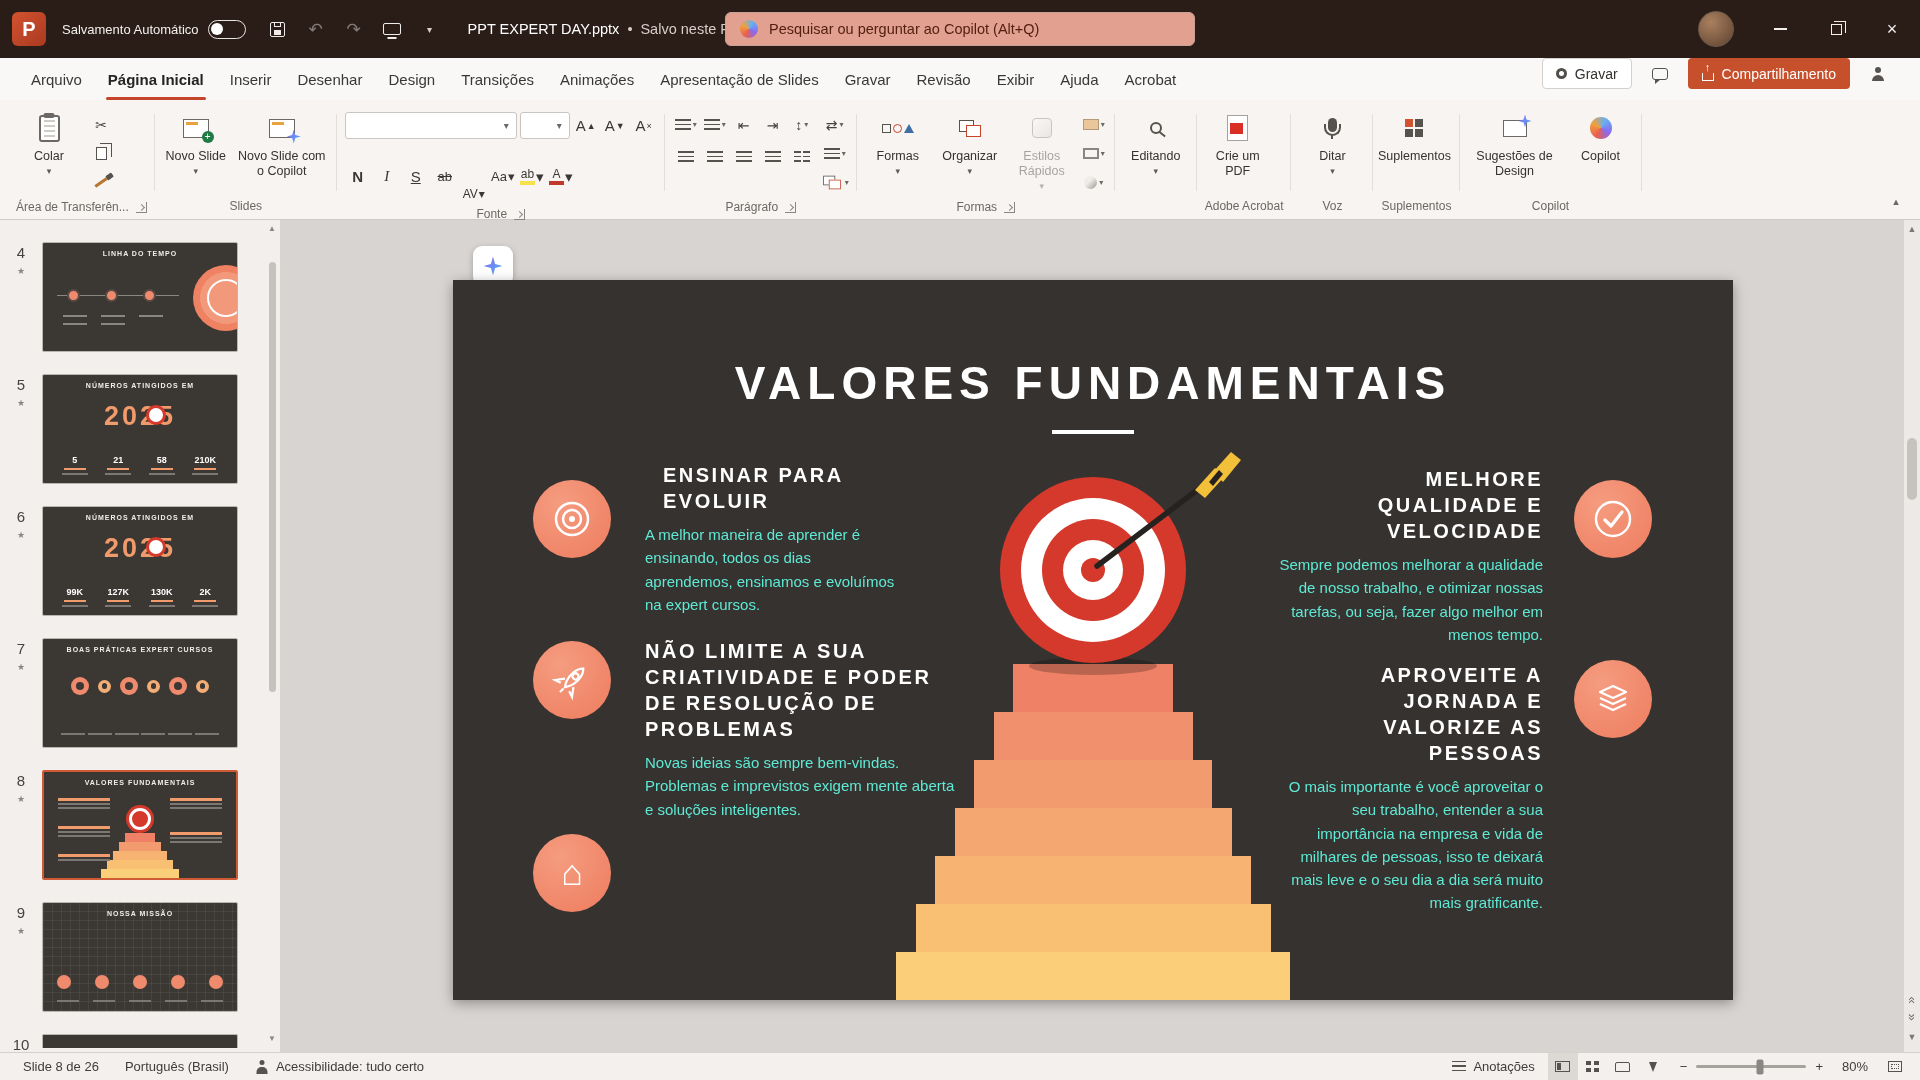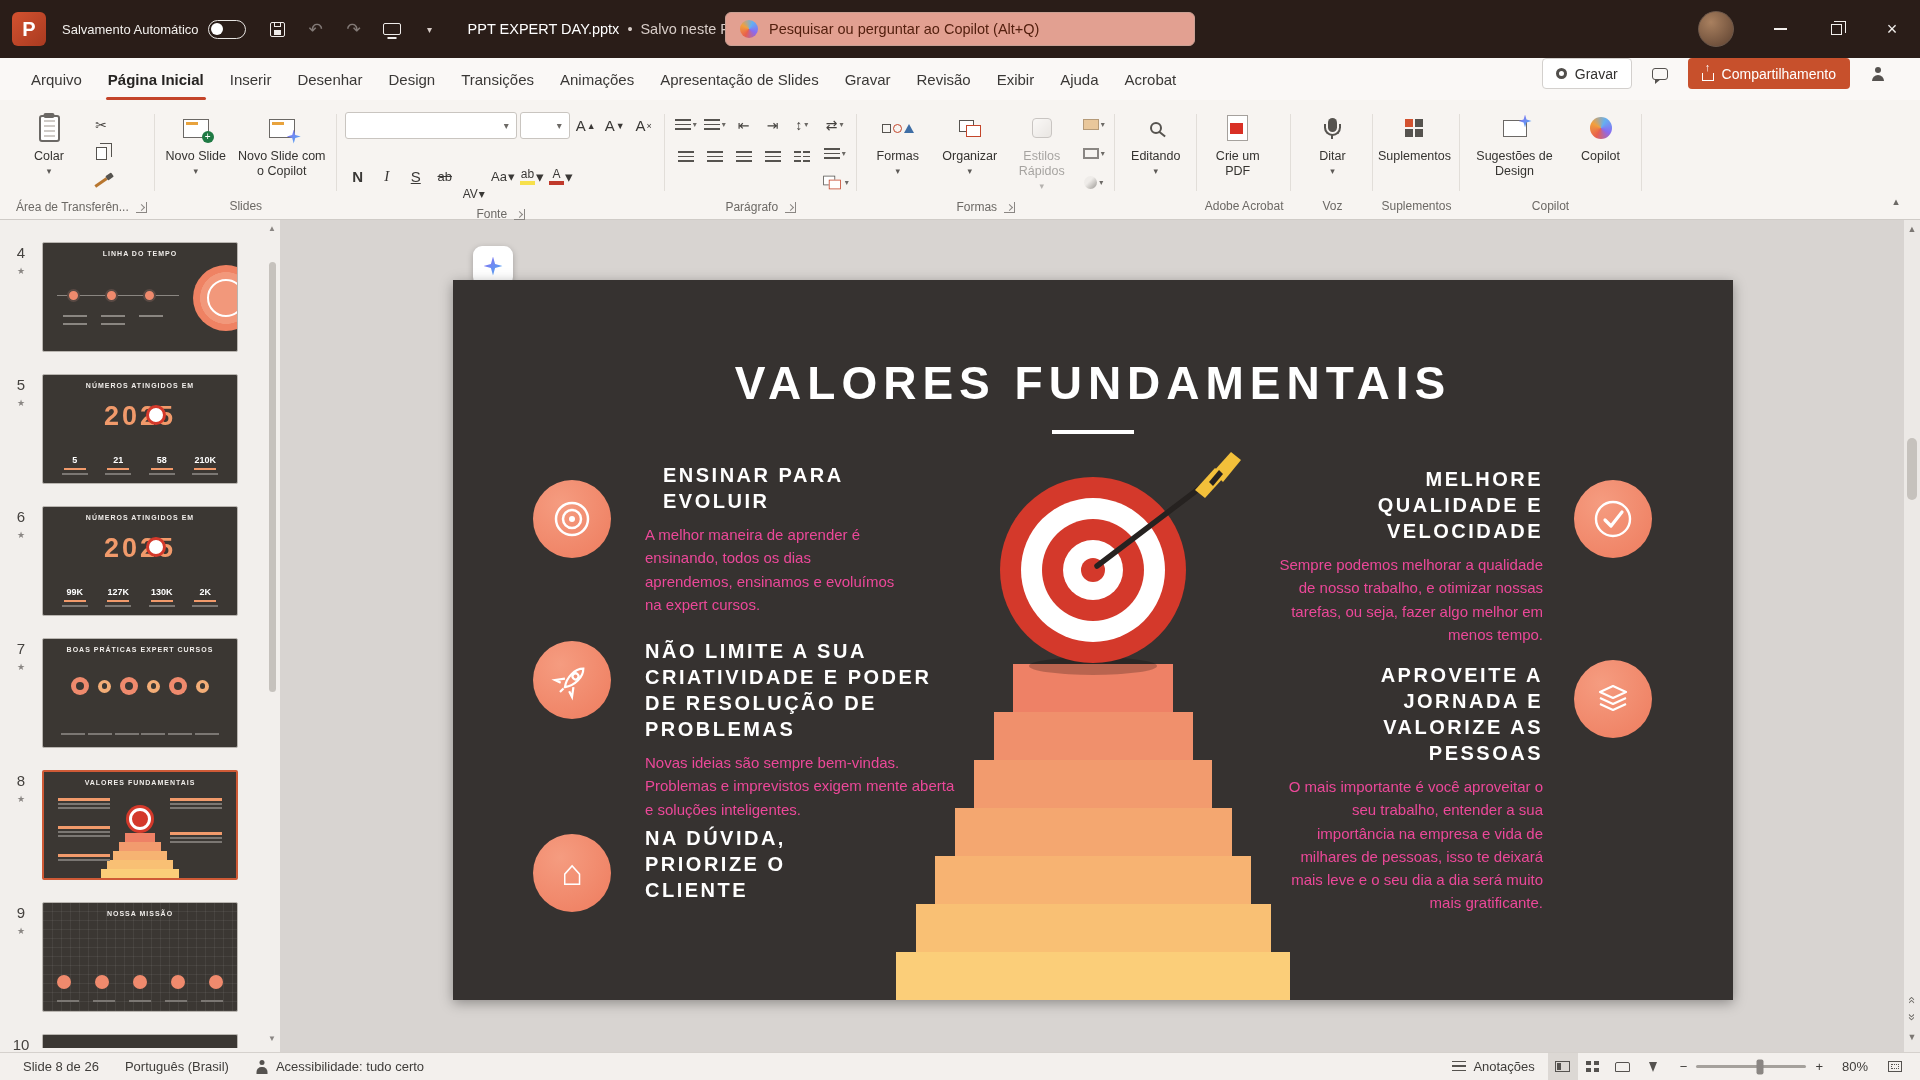--- a/index.html
+++ b/index.html
@@ -190,21 +190,21 @@
 
   
   .slide { position:absolute; left:173px; top:60px; width:1280px; height:720px; background:#363230; box-shadow:0 3px 12px rgba(0,0,0,.35); overflow:hidden; }
   .eyebrow { position:absolute; top:52px; left:0; right:0; text-align:center; color:#f3f0ed; font-size:13px; letter-spacing:11px; }
   .slide-title { position:absolute; top:76px; left:0; right:0; text-align:center; color:#fff; font-size:46px; font-weight:bold; letter-spacing:6px; }
   .title-divider { position:absolute; top:150px; left:50%; transform:translateX(-50%); width:82px; height:4px; background:#fff; }
   .badge { position:absolute; width:78px; height:78px; border-radius:50%; background:radial-gradient(circle at 35% 30%,#f59c80,#ee7c5e); display:flex; align-items:center; justify-content:center; color:#fff; }
   .badge .glyph { font-size:36px; line-height:1; }
   .v-item { position:absolute; color:#fff; }
   .v-title { font-size:20px; font-weight:bold; letter-spacing:2.5px; line-height:1.3; margin-bottom:9px; }
-  .v-body { font-size:15px; line-height:1.55; color:#ec4899; }
+  .v-body { font-size:15px; line-height:1.55; color:#5eead4; }
   .v-item.right { text-align:right; }
   .v-item.right .v-title { margin-left:auto; }
   .stairs { position:absolute; left:0; right:0; bottom:0; display:flex; flex-direction:column; align-items:center; }
   .stairs div { height:48px; }
   .st1{width:160px;background:#ee8166;} .st2{width:199px;background:#f0906c;} .st3{width:238px;background:#f29b6e;}
   .st4{width:277px;background:#f4a770;} .st5{width:316px;background:#f7b372;} .st6{width:355px;background:#f9c074;}
   .st7{width:394px;background:#fbce79;}
   .target-wrap { position:absolute; left:520px; top:150px; }
 
   
@@ -896,21 +896,20 @@
         </div>
         <div class="v-item" style="left:192px;top:358px;">
           <div class="v-title" style="max-width:290px;">NÃO LIMITE A SUA CRIATIVIDADE E PODER DE RESOLUÇÃO DE PROBLEMAS</div>
           <div class="v-body" style="max-width:320px;">Novas ideias são sempre bem-vindas. Problemas e imprevistos exigem mente aberta e soluções inteligentes.</div>
         </div>
 
         <div class="badge" style="left:80px;top:554px;">
           <span class="glyph">⌂</span>
         </div>
         <div class="v-item" style="left:192px;top:545px;">
-          <div class="v-title" style="max-width:210px;">NA DÚVIDA, PRIORIZE O CLIENTE</div>
         </div>
 
         <div class="badge" style="left:1121px;top:200px;">
           <svg width="42" height="42" viewBox="0 0 42 42">
               <circle cx="21" cy="21" r="17" fill="none" stroke="#fff" stroke-width="2.4"></circle>
               <polyline points="13,22 19,28 30,14" fill="none" stroke="#fff" stroke-width="3.2" stroke-linecap="round" stroke-linejoin="round"></polyline>
             </svg>
         </div>
         <div class="v-item right" style="right:190px;top:186px;width:280px;">
           <div class="v-title" style="max-width:205px;">MELHORE QUALIDADE E VELOCIDADE</div>

